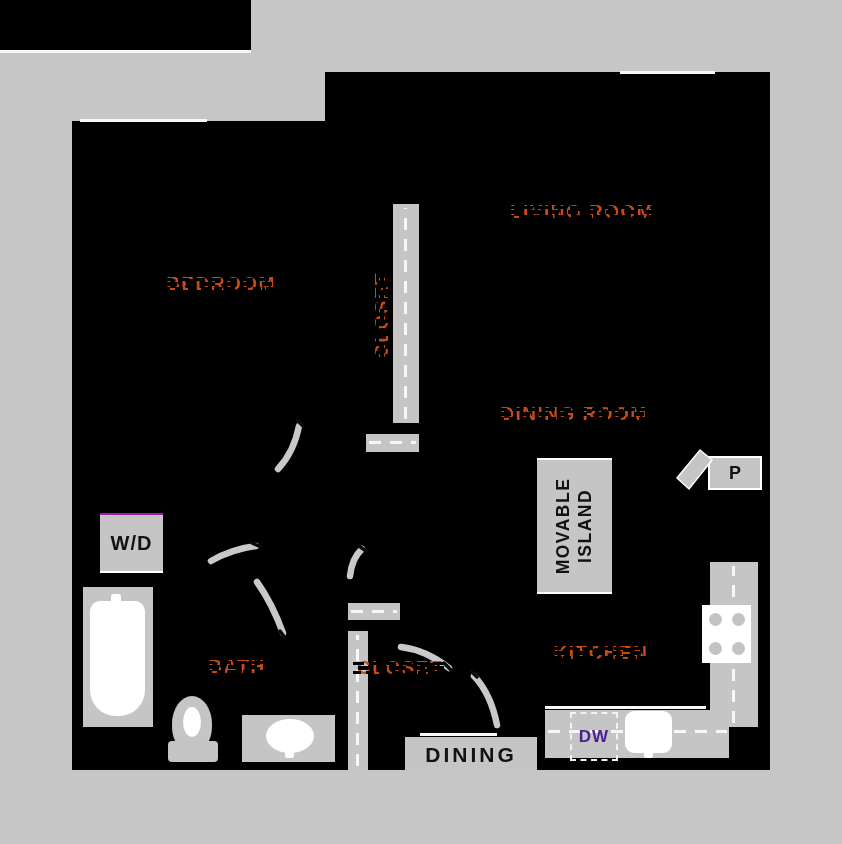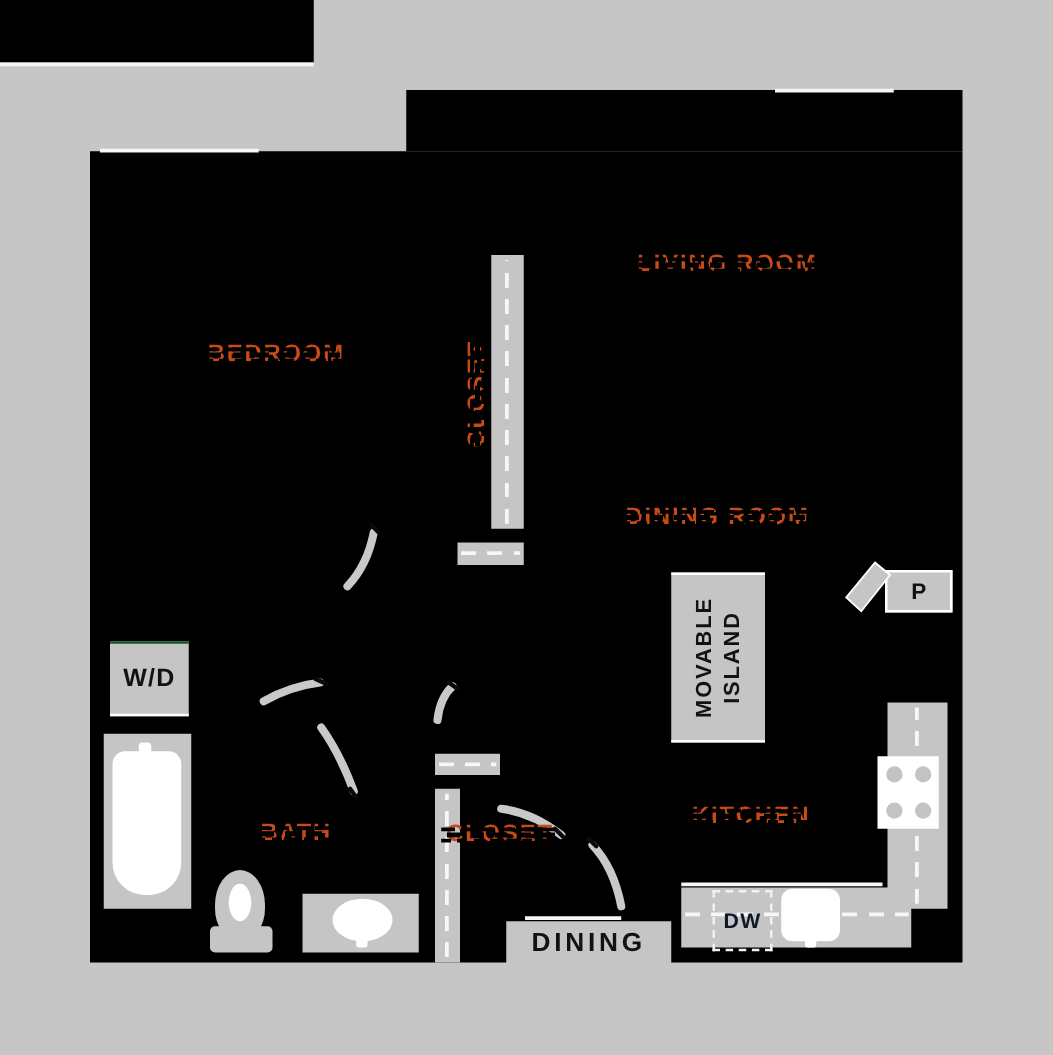--- a/index.html
+++ b/index.html
@@ -43,33 +43,33 @@
   .dash-v{width:3px;background:repeating-linear-gradient(0deg,#f7f7f7 0 12px,transparent 12px 21px);}
   .d-closet{left:404px;top:208px;height:211px;}
   .d-midwall{left:369px;top:441px;width:47px;}
   .d-hall-h{left:351px;top:610px;width:46px;}
   .d-hall-v{left:356px;top:635px;height:131px;}
   .d-counter-v{left:732px;top:566px;height:157px;}
   .d-counter-h{left:548px;top:730px;width:179px;}
   
   .gbox{background:var(--fixture-gray);display:flex;align-items:center;justify-content:center;
         color:#121212;font-weight:bold;}
-  .wd-box{left:88px;top:513px;width:63px;height:56px;border-top:2px solid #14532d;border-bottom:2px solid #fff;
+  .wd-box{left:100px;top:513px;width:63px;height:56px;border-top:2px solid #a21caf;border-bottom:2px solid #fff;
           font-size:20px;letter-spacing:1px;}
   .p-box{left:708px;top:456px;width:50px;height:30px;border:2px solid #fff;font-size:18px;}
   .ref-box{left:698px;top:489px;width:60px;height:73px;border:2px solid #fff;font-size:20px;}
   .island-box{left:537px;top:458px;width:75px;height:132px;border-top:2px solid #fff;border-bottom:2px solid #fff;
               background:var(--fixture-gray);}
   .island-label{position:absolute;left:50%;top:50%;width:130px;
                 transform:translate(-50%,-50%) rotate(-90deg);
                 text-align:center;font-weight:bold;font-size:17.5px;letter-spacing:1.5px;
                 line-height:1.25;color:#121212;}
   .dw-box{left:570px;top:712px;width:44px;height:45px;border:2.5px dashed #f2f2f2;
           background:transparent;display:flex;align-items:center;justify-content:center;
-          color:#0f172a;font-weight:bold;font-size:17px;letter-spacing:1px;}
+          color:#4c1d95;font-weight:bold;font-size:17px;letter-spacing:1px;}
   .entry-tab{left:405px;top:737px;width:132px;height:38px;background:var(--fixture-gray);
              display:flex;justify-content:center;align-items:flex-start;padding-top:0;
              color:#121212;font-weight:bold;font-size:21px;letter-spacing:3px;}
   .entry-tab span{margin-top:6px;}
   
   .cooktop{left:702px;top:605px;width:49px;height:58px;background:var(--fixture-white);}
   .burner{position:absolute;width:13px;height:13px;border-radius:50%;background:#c3c3c3;}
   .b1{left:7px;top:8px;} .b2{left:30px;top:8px;} .b3{left:7px;top:37px;} .b4{left:30px;top:37px;}
   .ksink{left:625px;top:711px;width:47px;height:42px;background:var(--fixture-white);border-radius:9px;}
   .ksink-stem{left:644px;top:741px;width:9px;height:17px;background:var(--fixture-white);border-radius:2px;}

